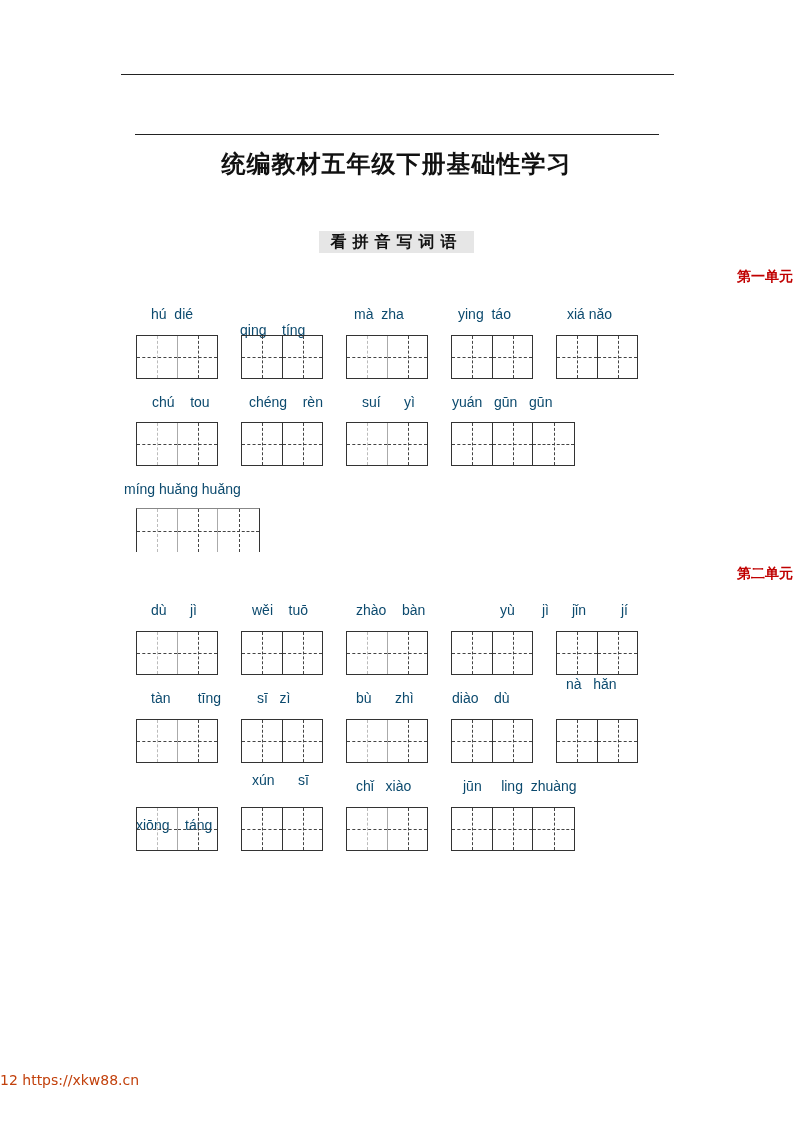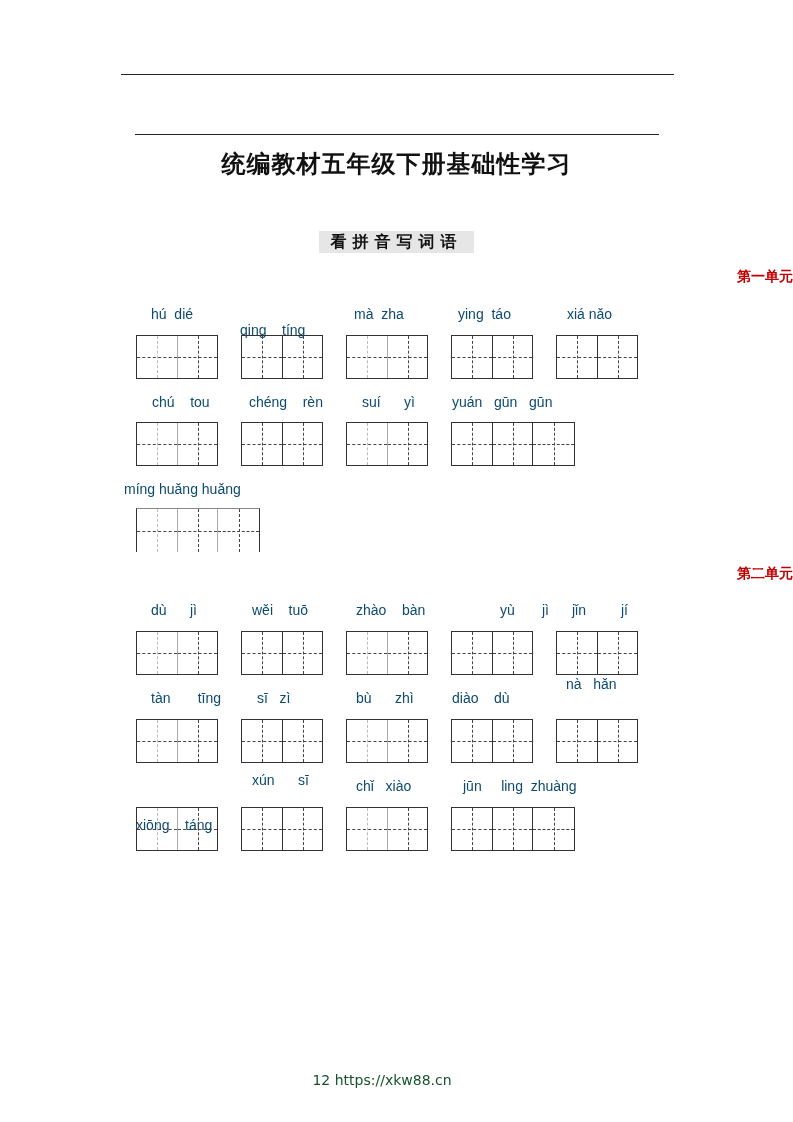--- a/index.html
+++ b/index.html
@@ -17,21 +17,21 @@
   .grid { position:absolute; height:44px; border:1.5px solid #333; box-sizing:border-box; display:flex; }
   .grid.light-top { border-top-color:#888; }
   .grid.clip { border-bottom:none; }
   .cell { position:relative; width:40px; height:100%; box-sizing:border-box; }
   .cell + .cell { border-left:1.5px solid #333; }
   .grid.pale .cell + .cell { border-left:1px solid #aaa; }
   .cell::before { content:""; position:absolute; left:0; right:0; top:50%; border-top:1px dashed #444; }
   .cell::after { content:""; position:absolute; top:0; bottom:0; left:50%; border-left:1px dashed #444; }
   .grid.pale .cell:first-child::after { border-left:1px dashed #bbb; }
   .single { width:42px; border-left:1.5px solid #333; }
-  .footer { position:absolute; top:1072px; left:0; width:764px; text-align:center; font-size:14px; color:#14532d;
+  .footer { position:absolute; top:1072px; left:0; width:764px; font-size:14px; color:#c2410c;
             font-family:"DejaVu Sans", sans-serif; }
 </style>
 </head>
 <body>
 
 <div class="rule" style="left:121px; top:74px; width:553px;"></div>
 <div class="rule" style="left:135px; top:134px; width:524px;"></div>
 
 <div class="title">统编教材五年级下册基础性学习</div>
 <div class="subtitle">看拼音写词语</div>

